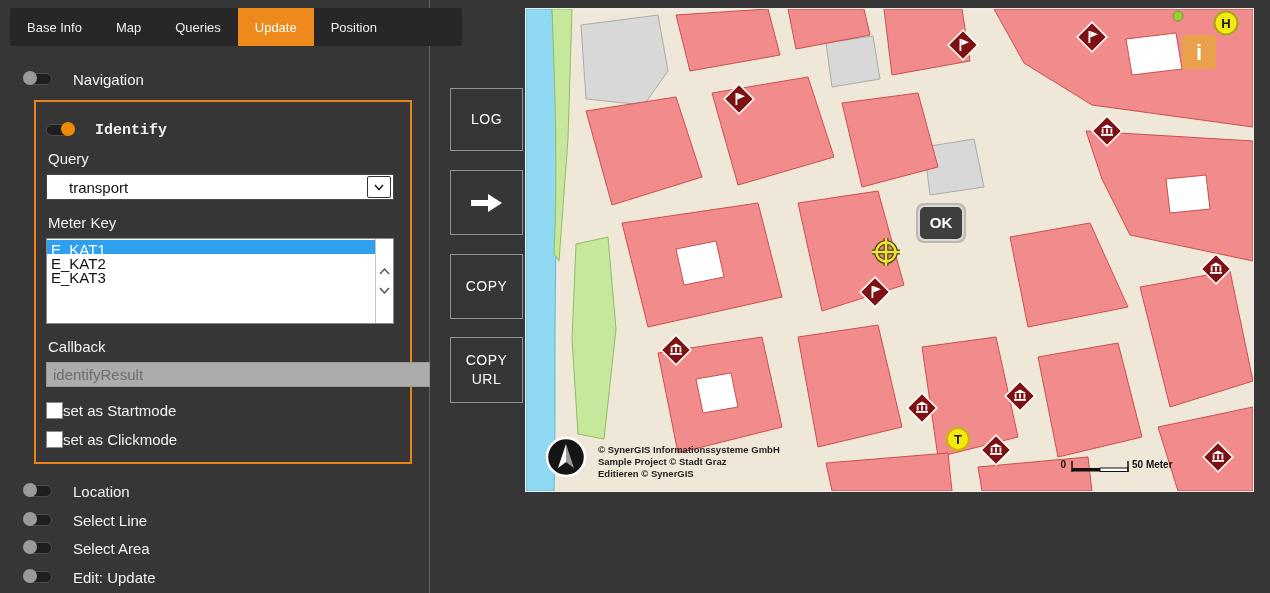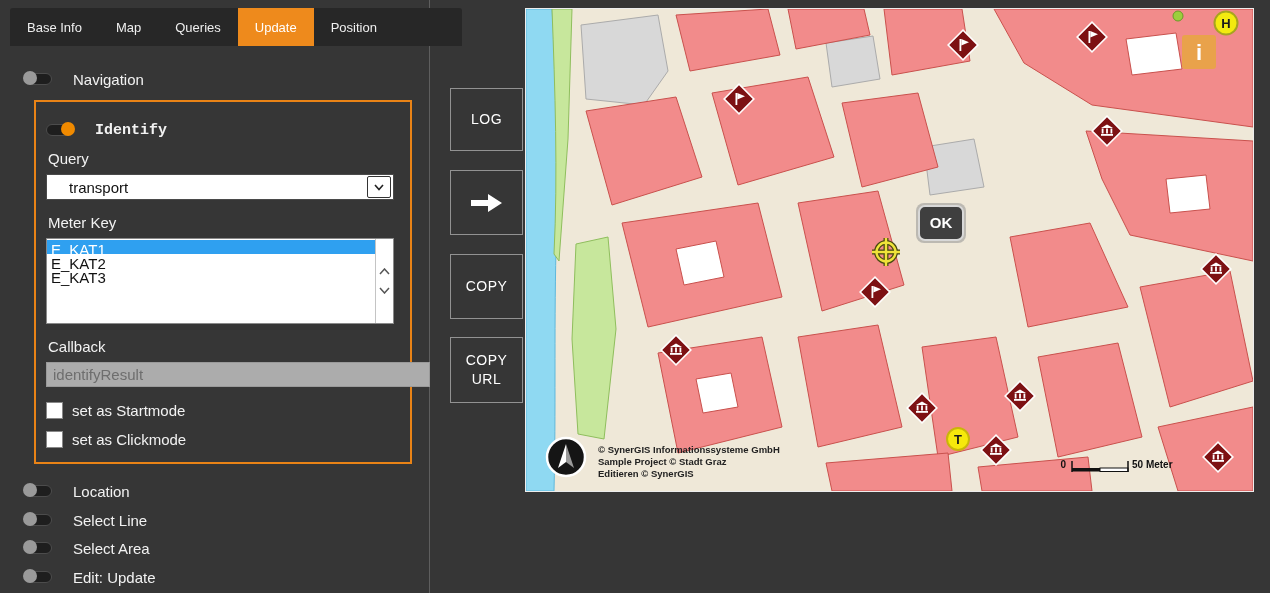--- a/index.html
+++ b/index.html
@@ -33,21 +33,21 @@
          display:flex;align-items:center;justify-content:center;}
   .listbox{left:10px;top:136px;width:348px;height:86px;background:#fff;border:1px solid #8a8a8a;
            box-sizing:border-box;overflow:hidden;}
   .list-inner{position:absolute;left:0;top:1px;right:17px;}
   .list-item{height:14px;line-height:19px;padding-left:4px;font-size:15px;color:#111;}
   .list-item.selected{background:#2FA0F0;color:#fff;}
   .vscroll{position:absolute;top:0;right:0;bottom:0;width:17px;background:#fff;border-left:1px solid #c4c4c4;
            display:flex;flex-direction:column;align-items:center;justify-content:center;gap:12px;}
   .gray-input{left:10px;top:260px;width:384px;height:25px;background:#ACACAC;border:1px solid #9a9a9a;
               box-sizing:border-box;font-size:15px;color:#6e6e6e;padding:0 6px;font-family:"Liberation Sans",sans-serif;}
-  .check-row{display:flex;align-items:center;gap:9px;height:18px;}
+  .check-row{display:flex;align-items:center;height:18px;}
   .checkbox{width:15px;height:15px;background:#fff;border:1px solid #888;flex:0 0 auto;}
 
   
   .act-btn{position:absolute;left:450px;width:73px;border:1px solid #929292;background:transparent;
            color:#fff;font-size:14px;display:flex;flex-direction:column;align-items:center;
            justify-content:center;line-height:1.35;letter-spacing:0.5px;box-sizing:border-box;}
 
   
   .map{position:absolute;left:525px;top:8px;width:727px;height:482px;border:1px solid #ededed;
        background:#EFE8D8;box-sizing:content-box;}

